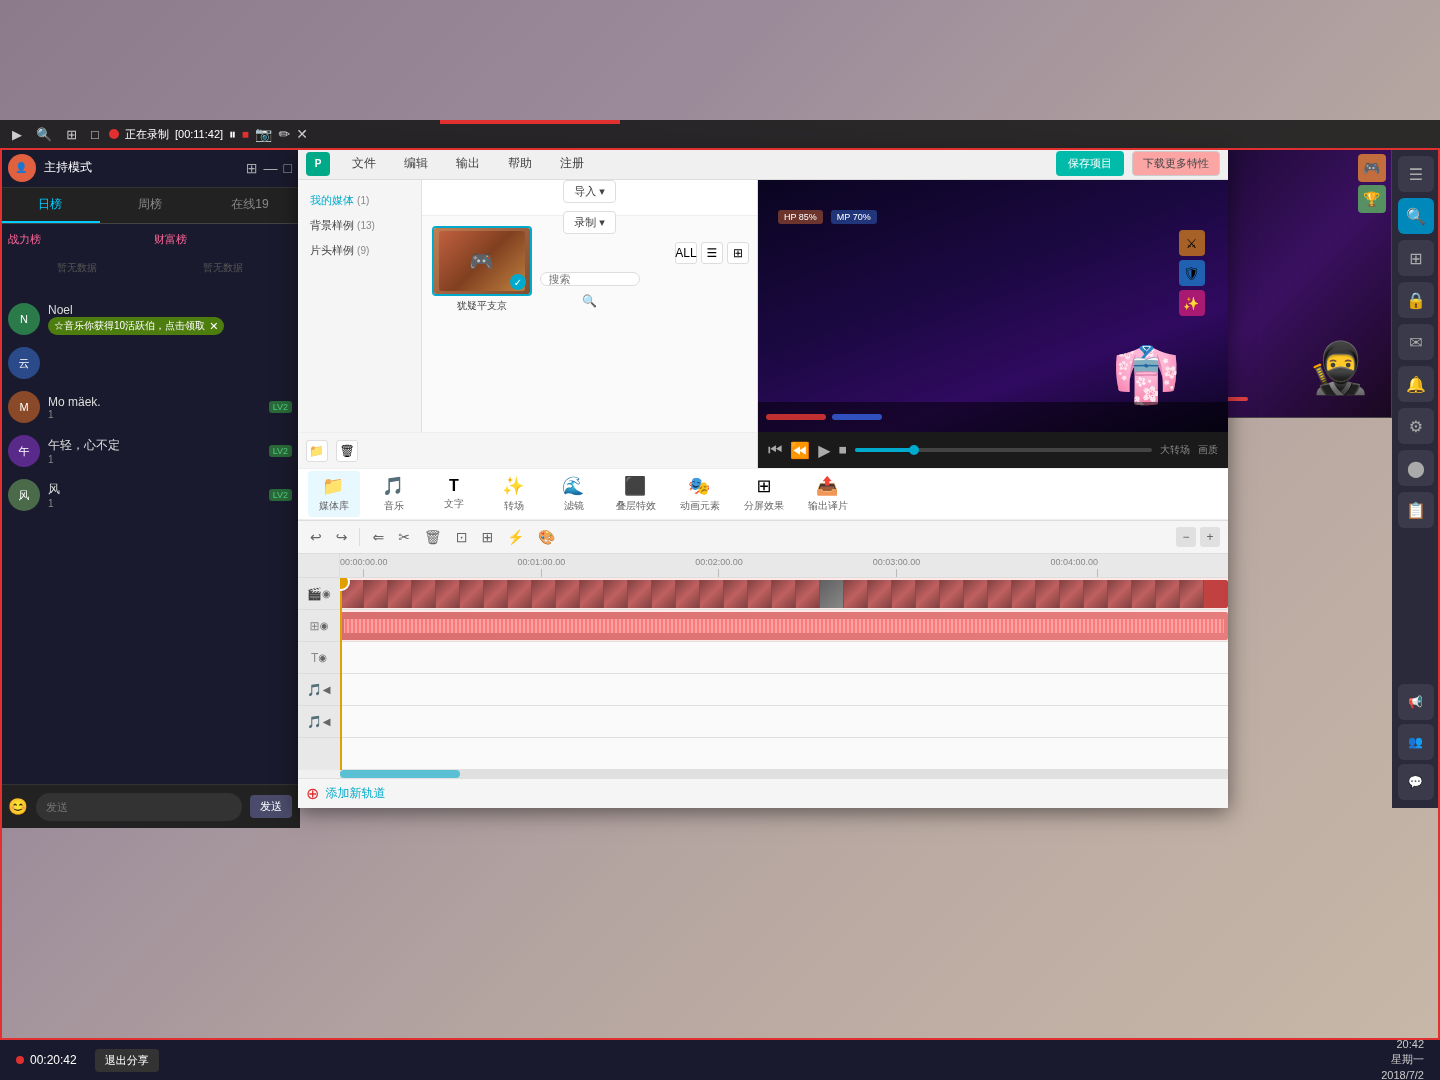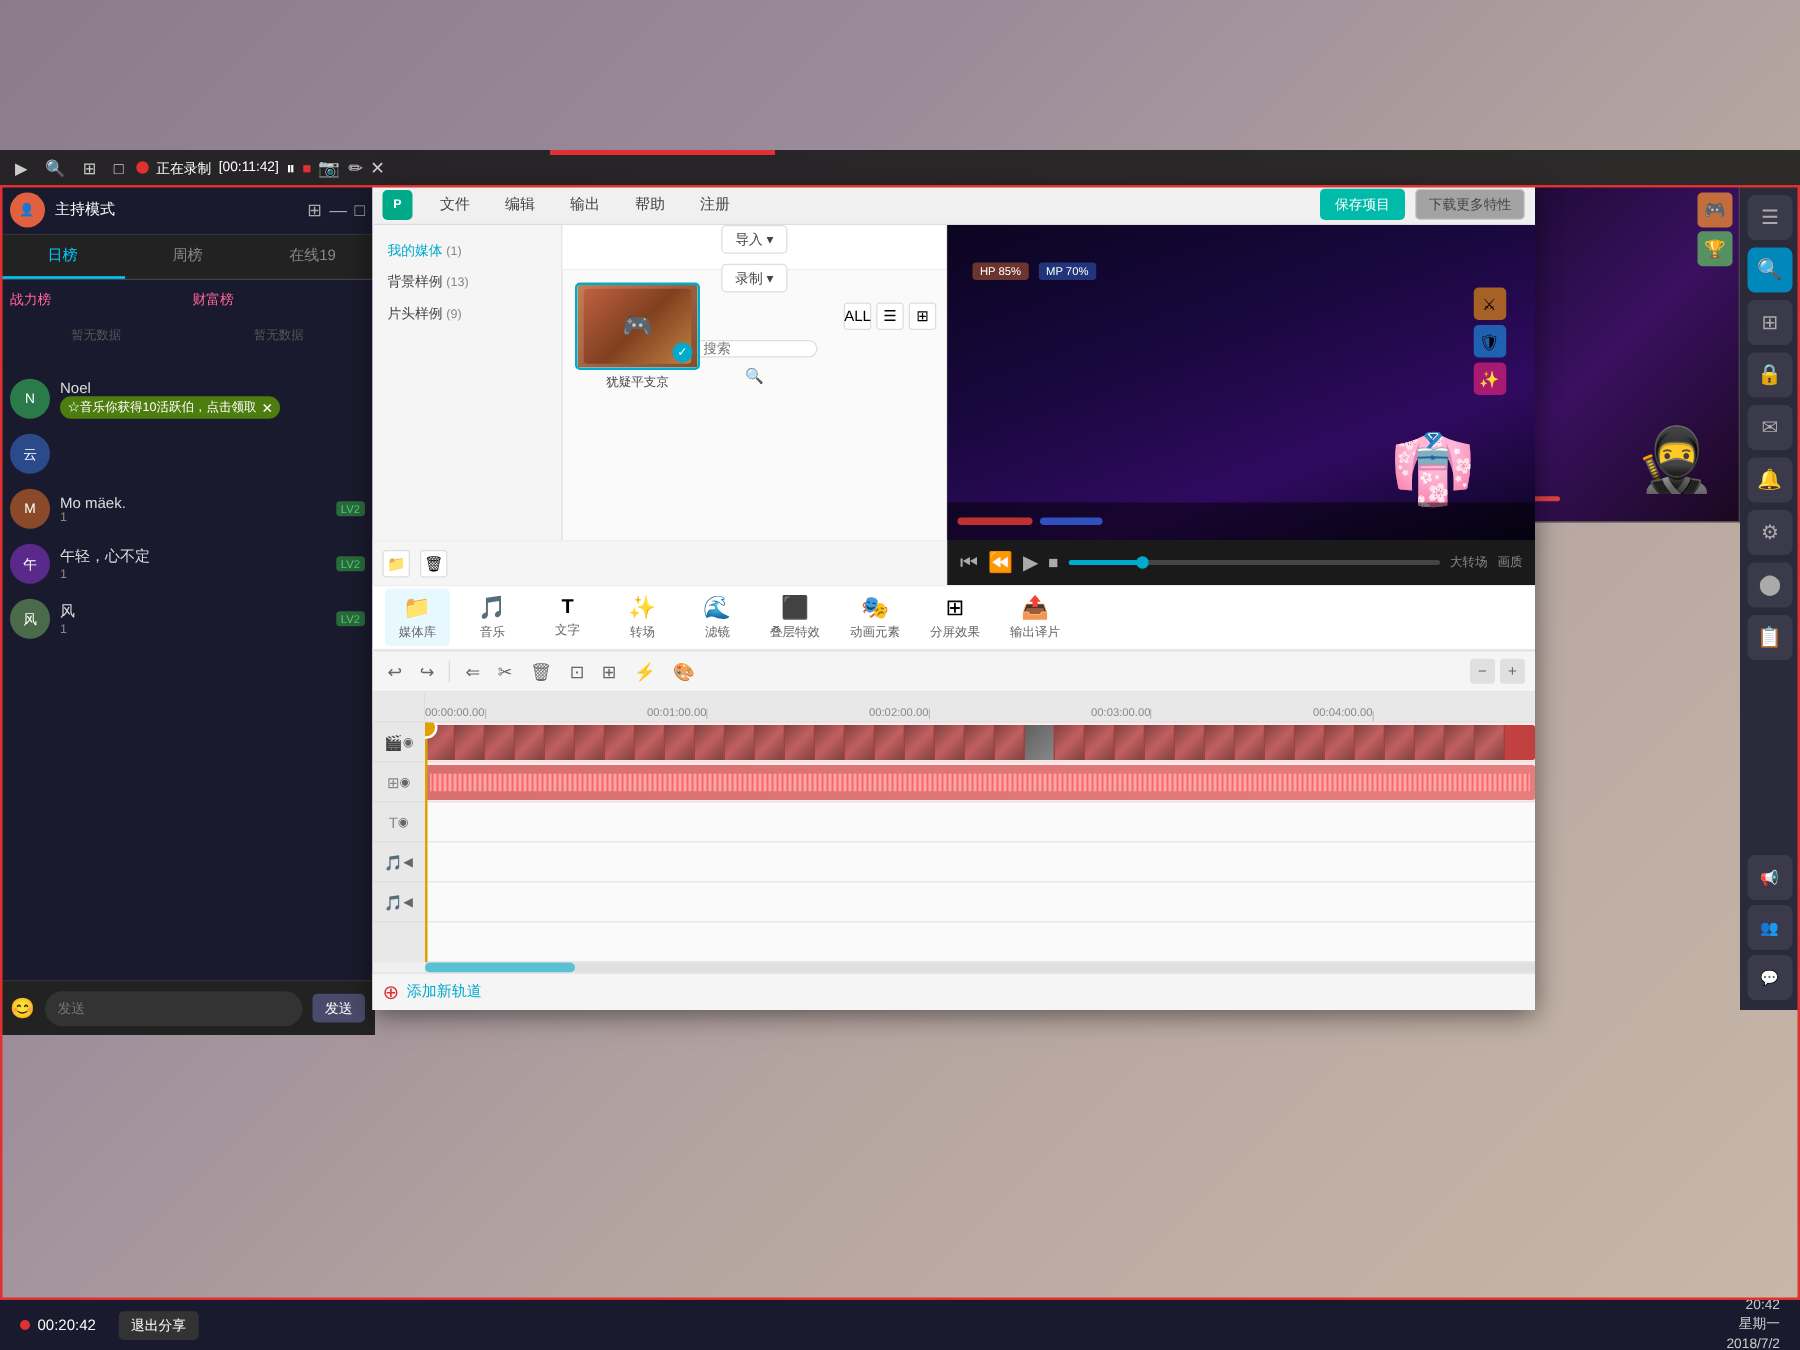--- a/index.html
+++ b/index.html
@@ -330,21 +330,21 @@
     .save-project-btn {
       background: #00bbaa;
       color: #fff;
       border: none;
       padding: 4px 12px;
       border-radius: 4px;
       cursor: pointer;
       font-size: 11px;
     }
     .download-btn {
-      background: #a3a3a3;
+      background: #fca5a5;
       color: #444;
       border: 1px solid #ccc;
       padding: 4px 10px;
       border-radius: 4px;
       cursor: pointer;
       font-size: 11px;
     }
 
     
     .editor-content {
@@ -356,21 +356,21 @@
     
     .media-panel {
       width: 460px;
       display: flex;
       flex-direction: column;
       border-right: 1px solid #ddd;
       background: #fafafa;
     }
 
     .media-tree {
-      width: 152px;
+      width: 124px;
       border-right: 1px solid #e0e0e0;
       padding: 8px 0;
       background: #f5f5f5;
     }
     .tree-item {
       padding: 5px 12px;
       font-size: 11px;
       color: #444;
       cursor: pointer;
     }
@@ -622,21 +622,21 @@
       padding: 0;
       overflow: hidden;
       border-bottom: 1px solid #ddd;
       position: relative;
       margin-left: 42px;
     }
     .ruler-mark {
       position: absolute;
       bottom: 0;
       display: flex;
-      flex-direction: row;
+      flex-direction: column;
       align-items: center;
     }
     .ruler-label { font-size: 9px; color: #888; margin-bottom: 2px; }
     .ruler-tick { width: 1px; height: 8px; background: #bbb; }
 
     .track-container {
       flex: 1;
       overflow-y: auto;
       overflow-x: hidden;
       display: flex;

